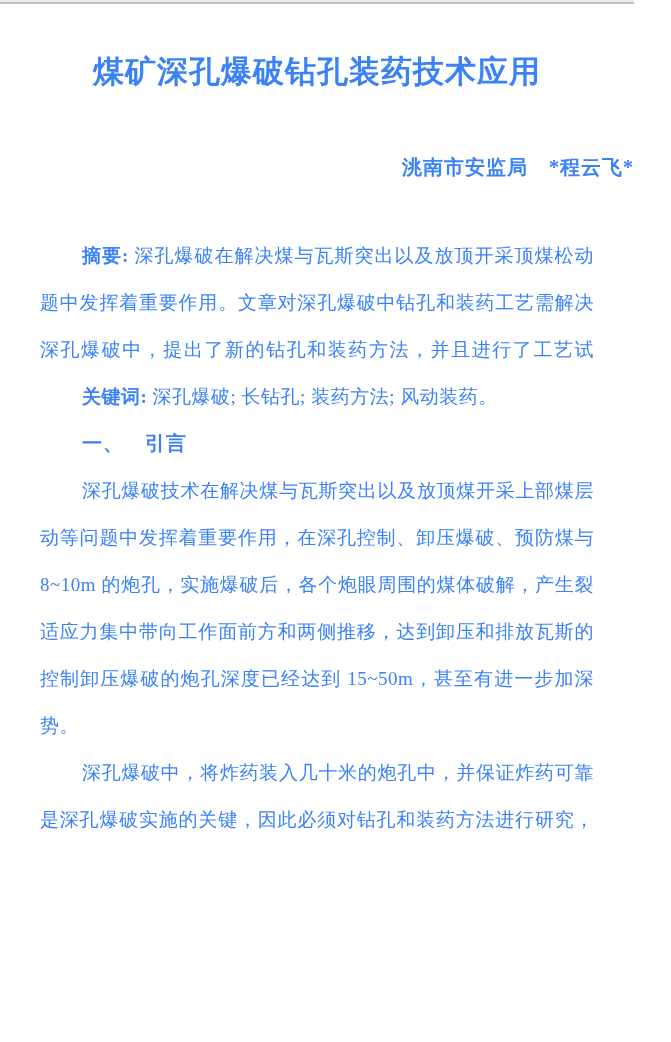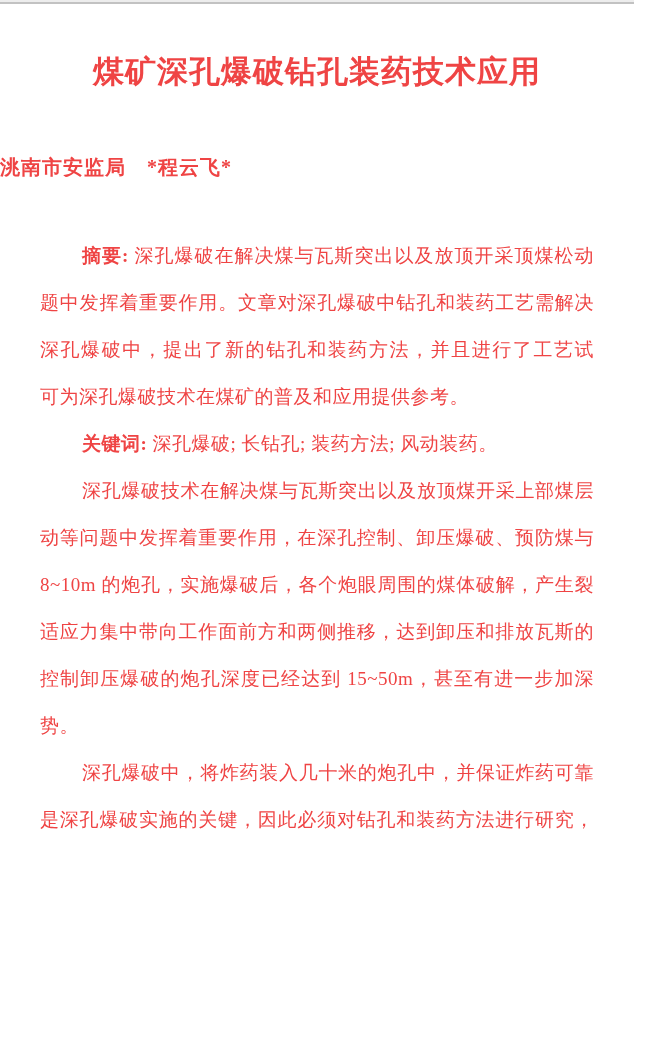--- a/index.html
+++ b/index.html
@@ -7,46 +7,47 @@
     padding: 0;
     background: #ffffff;
   }
   .page {
     position: relative;
     width: 634px;
     height: 1042px;
     background: #ffffff;
     overflow: hidden;
     font-family: "Liberation Serif", "DejaVu Serif", serif;
-    color: #ef4444;
+    color: #3b82f6;
   }
   .top-edge {
     position: absolute;
     top: 0;
     left: 0;
     width: 100%;
     height: 4px;
     background: linear-gradient(#ededed 0 50%, #c2c2c2 50% 100%);
   }
   .title {
     margin: 0;
     padding-top: 48px;
     text-align: center;
     font-size: 31px;
     font-weight: bold;
     letter-spacing: 1px;
     line-height: 48px;
   }
   .author {
     margin-top: 56px;
-    text-align: left;
+    text-align: right;
     font-size: 20px;
     font-weight: bold;
     line-height: 30px;
     letter-spacing: 1px;
+    padding-left: 39px;
   }
   .content {
     margin: 50px 40px 0 40px;
     font-size: 19px;
   }
   .tline {
     height: 47px;
     line-height: 47px;
     text-align: justify;
     text-align-last: justify;
@@ -76,24 +77,24 @@
 
   <h1 class="title">煤矿深孔爆破钻孔装药技术应用</h1>
 
   <div class="author">洮南市安监局　*程云飞*</div>
 
   <div class="content">
 
     <div class="tline ind"><span class="lbl">摘要: </span><span>深孔爆破在解决煤与瓦斯突出以及放顶开采顶煤松动等问</span></div>
     <div class="tline">题中发挥着重要作用。文章对深孔爆破中钻孔和装药工艺需解决的问</div>
     <div class="tline">深孔爆破中，提出了新的钻孔和装药方法，并且进行了工艺试验，</div>
-    <div class="tline last">可为深孔爆破技术在煤矿的普及和应用提供参考。</div>
 
     <div class="tline ind last"><span class="lbl">关键词: </span><span>深孔爆破; 长钻孔; 装药方法; 风动装药。</span></div>
 
+    <div class="tline ind last heading">一、　引言</div>
 
     <div class="tline ind">深孔爆破技术在解决煤与瓦斯突出以及放顶煤开采上部煤层松</div>
     <div class="tline">动等问题中发挥着重要作用，在深孔控制、卸压爆破、预防煤与瓦斯</div>
     <div class="tline">8~10m 的炮孔，实施爆破后，各个炮眼周围的煤体破解，产生裂隙，</div>
     <div class="tline">适应力集中带向工作面前方和两侧推移，达到卸压和排放瓦斯的目</div>
     <div class="tline">控制卸压爆破的炮孔深度已经达到 15~50m，甚至有进一步加深的趋</div>
     <div class="tline last">势。</div>
 
     <div class="tline ind">深孔爆破中，将炸药装入几十米的炮孔中，并保证炸药可靠起爆，</div>
     <div class="tline">是深孔爆破实施的关键，因此必须对钻孔和装药方法进行研究，完善</div>

